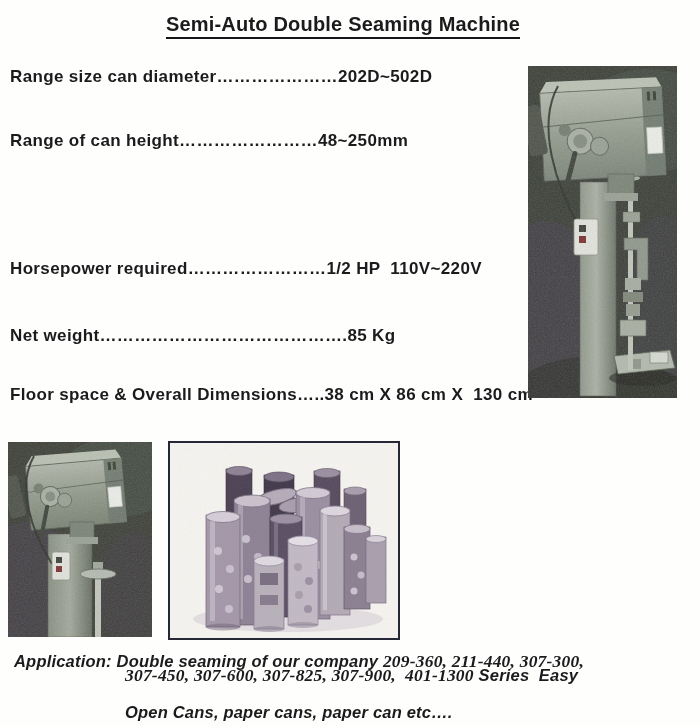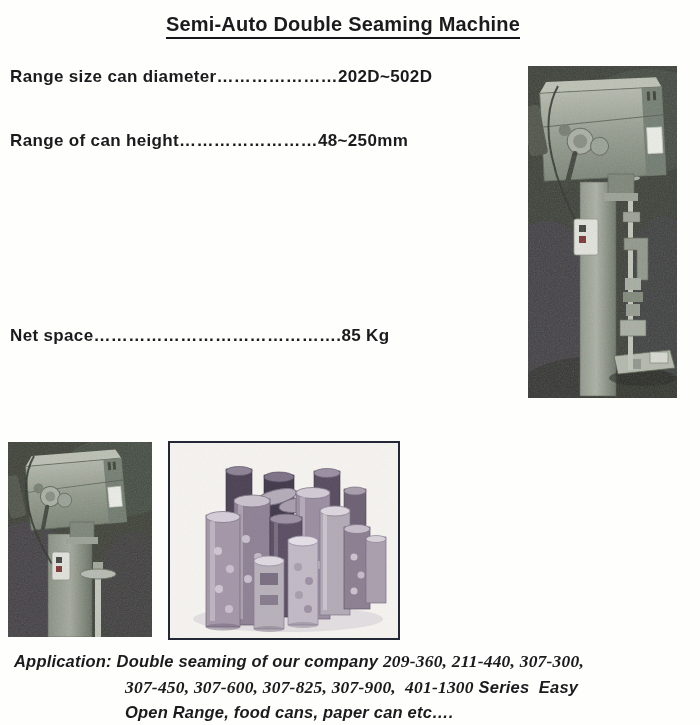--- a/index.html
+++ b/index.html
@@ -9,35 +9,37 @@
   .doc-title{display:inline-block;font-size:20px;font-weight:bold;letter-spacing:.2px;
              border-bottom:2.5px solid #15151a;padding-bottom:1px;}
   .spec-line{position:absolute;left:10px;font-size:17px;letter-spacing:.35px;white-space:pre;font-weight:bold;}
   .photo{position:absolute;overflow:hidden;}
   .photo svg{display:block;}
   #cans-photo{border:2px solid #232736;background:#f6f4f0;}
   .application{position:absolute;left:0;top:649px;width:700px;font-weight:bold;}
   .app-line{position:absolute;white-space:pre-wrap;font-size:16.5px;letter-spacing:.2px;font-style:italic;}
   .serif-num{font-family:"Liberation Serif","DejaVu Serif",serif;font-size:17.5px;font-weight:bold;}
   .l1{left:14px;top:2px;}
-  .l2{left:125px;top:28px;}
+  .l2{left:125px;top:16px;}
   .l3{left:125px;top:54px;}
 </style>
 </head>
 <body>
 
 <div class="page">
 
   <div class="title-wrap">
     <span class="doc-title">Semi-Auto Double Seaming Machine</span>
   </div>
 
   <div class="spec-line" style="top:67px">Range size can diameter…………………202D~502D</div>
   <div class="spec-line" style="top:131px">Range of can height……………………48~250mm</div>
-  <div class="spec-line" style="top:326px">Net space…………………………………….85 Kg</div>
+  <div class="spec-line" style="top:259px">Horsepower required……………………1/2 HP  110V~220V</div>
+  <div class="spec-line" style="top:326px">Net weight…………………………………….85 Kg</div>
+  <div class="spec-line" style="top:385px">Floor space &amp; Overall Dimensions…..38 cm X 86 cm X  130 cm</div>
 
   <div class="photo" id="machine-photo" style="left:528px;top:66px;width:149px;height:332px">
     <svg width="149" height="332" viewBox="0 0 149 332">
       <defs>
         <linearGradient id="rg-box" x1="0" y1="0" x2="0" y2="1">
           <stop offset="0" stop-color="#b4baac"></stop>
             <stop offset="0.5" stop-color="#939b8d"></stop>
             <stop offset="1" stop-color="#7a8376"></stop>
         </linearGradient>
         <linearGradient id="rg-col" x1="0" y1="0" x2="1" y2="0">
@@ -247,16 +249,16 @@
           <rect width="20" height="66" fill="#a99ead" stroke="#756a7e" stroke-width="0.7"></rect>
           <ellipse cx="10" cy="2" rx="10" ry="3.5" fill="#d8d1da" stroke="#8a7f92" stroke-width="0.7"></ellipse>
         </g>
       <rect width="228" height="195" filter="url(#c-grain)" opacity="0.1"></rect>
     </svg>
   </div>
 
   <div class="application">
     <div class="app-line l1"><span>Application: Double seaming of our company </span><span class="serif-num">209-360, 211-440, 307-300,</span></div>
     <div class="app-line l2"><span class="serif-num">307-450, 307-600, 307-825, 307-900,  401-1300</span><span> Series  Easy</span></div>
-    <div class="app-line l3"><span>Open Range, food cans, paper can etc….</span></div>
+    <div class="app-line l3"><span>Open Cans, paper cans, paper can etc….</span></div>
   </div>
 
 </div>
 
 </body></html>

